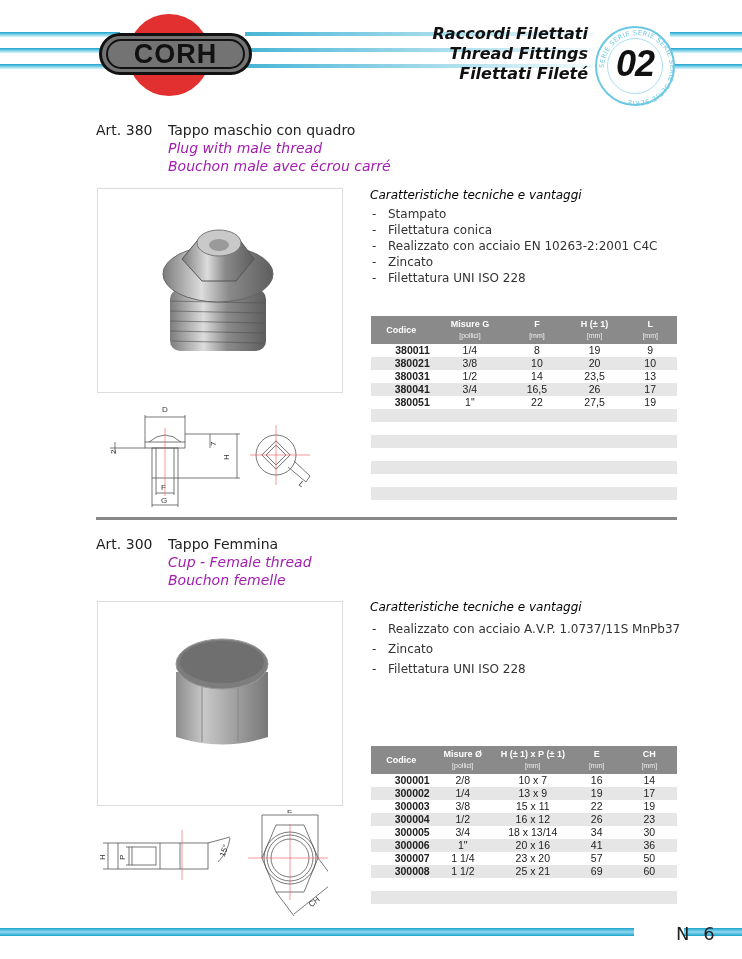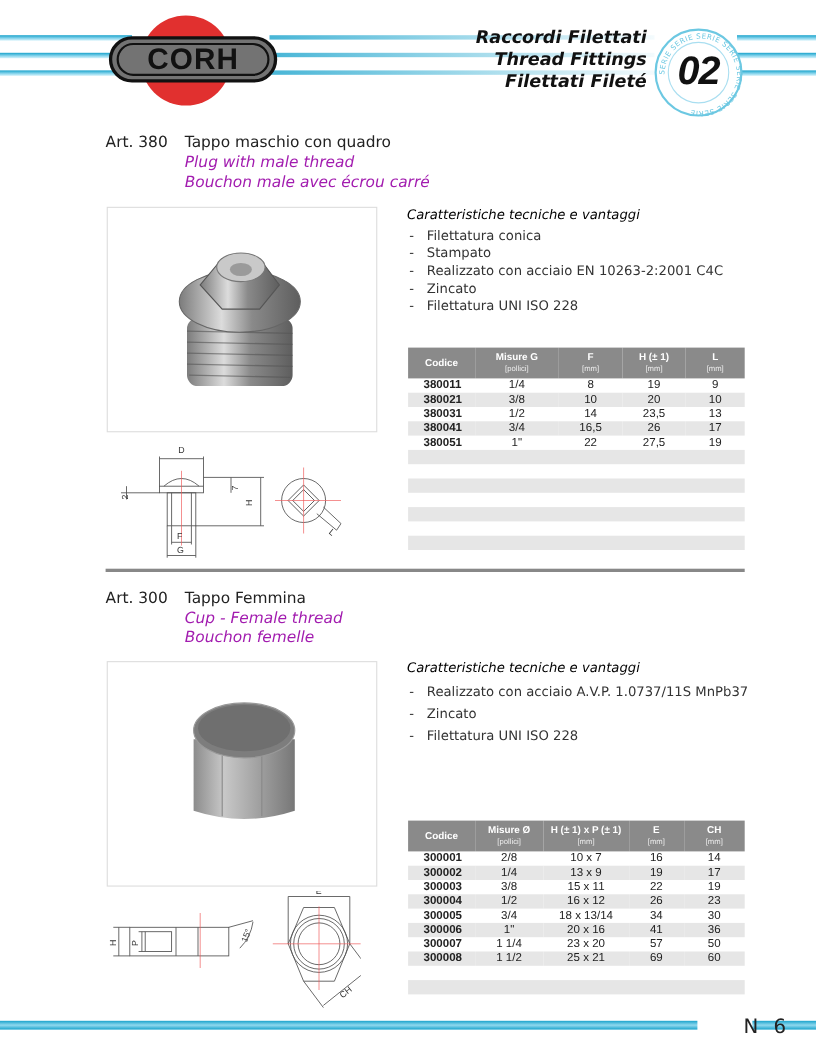--- a/index.html
+++ b/index.html
@@ -31,21 +31,21 @@
   .feat-title { position:absolute; font-size:12px; font-style:italic; color:#000000; }
   .feat-list { position:absolute; margin:0; padding:0; list-style:none; font-size:12px; color:#333; }
   .feat-list li { position:relative; padding-left:18px; }
   .feat-list li::before { content:"-"; position:absolute; left:2px; }
   .feat-list li.cont::before { content:""; }
 
   table.spec { position:absolute; border-collapse:collapse; font-family:"Liberation Sans", sans-serif; }
   table.spec th { background:#8a8a8a; color:#fff; font-size:9px; font-weight:bold; padding:3px 2px; text-align:center; line-height:11px; }
   table.spec th .unit { font-weight:normal; font-size:7px; display:block; color:#eee; }
   table.spec td { font-size:10.5px; text-align:center; padding:0 2px; height:13px; line-height:13px; color:#222; }
-  table.spec td.code { font-weight:bold; text-align:left; padding-left:14px; }
+  table.spec td.code { font-weight:bold; text-align:right; padding-left:14px; }
   table.spec tr.alt td { background:#e6e6e6; }
 
   .divider { position:absolute; left:96px; width:581px; height:3px; background:#888; }
 
   .footer-stripe { position:absolute; left:0; top:928px; height:8px; background:linear-gradient(to bottom,#1aa3cc,#8fd8ee 50%,#1aa3cc); }
   .page-no { position:absolute; left:676px; top:923px; font-size:18px; color:#222; letter-spacing:4px; }
 </style>
 </head>
 <body>
 
@@ -119,22 +119,22 @@
       <ellipse cx="120" cy="85" rx="55" ry="28" fill="url(#metal1)" stroke="#666"></ellipse>
 
       <polygon points="84,70 104,46 138,46 156,70 138,92 104,92" fill="url(#metal1)" stroke="#555"></polygon>
       <ellipse cx="121" cy="54" rx="22" ry="13" fill="#c9c9c9" stroke="#777"></ellipse>
       <ellipse cx="121" cy="56" rx="10" ry="6" fill="#9a9a9a"></ellipse>
     </svg>
   </div>
 
   <div class="feat-title" style="left:370px;top:188px;">Caratteristiche tecniche e vantaggi</div>
   <ul class="feat-list" style="left:370px;top:206px;line-height:16px;">
+    <li>Stampato</li>
     <li>Filettatura conica</li>
-    <li>Stampato</li>
     <li>Realizzato con acciaio EN 10263-2:2001 C4C</li>
     <li>Zincato</li>
     <li>Filettatura UNI ISO 228</li>
   </ul>
 
   <table class="spec" style="left:371px;top:316px;width:306px;">
     <thead>
       <tr>
         <th style="width:58px;"><span>Codice</span></th>
         <th style="width:78px;"><span>Misure G</span><span class="unit">[pollici]</span></th>

